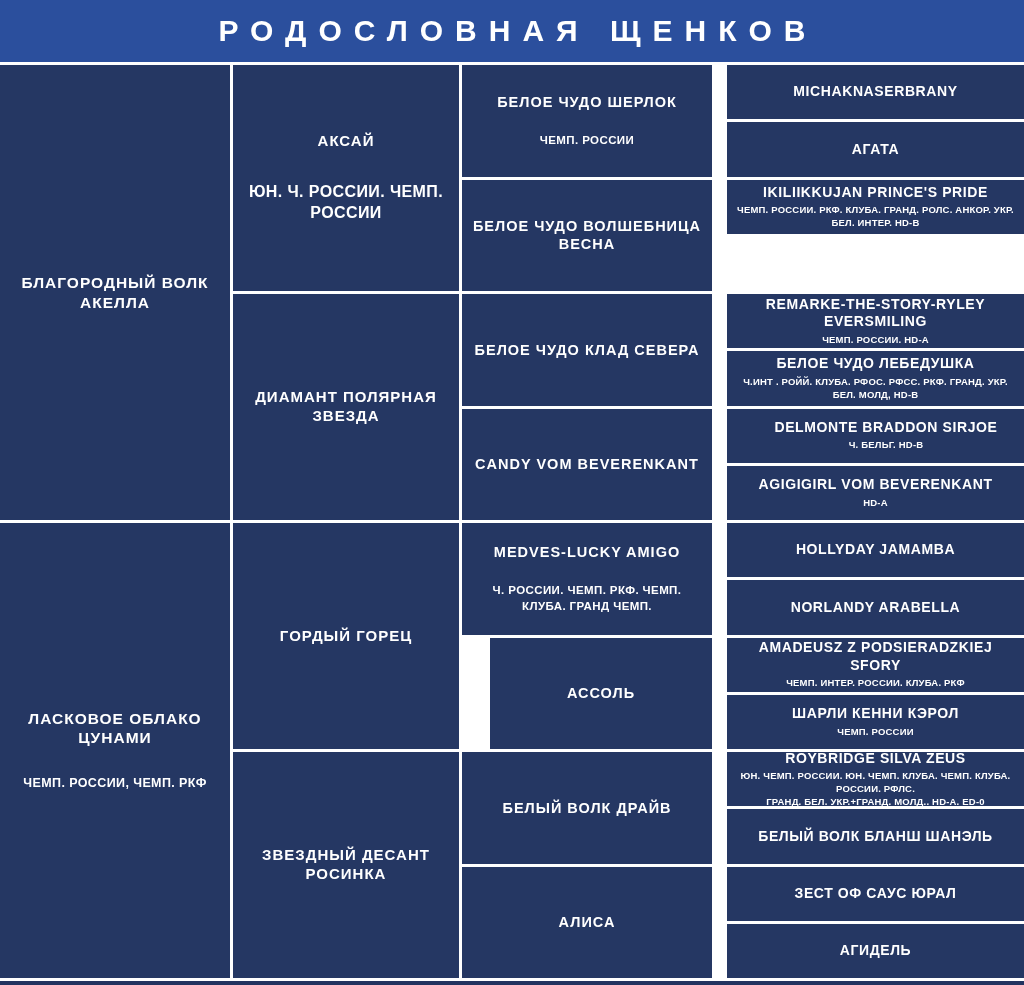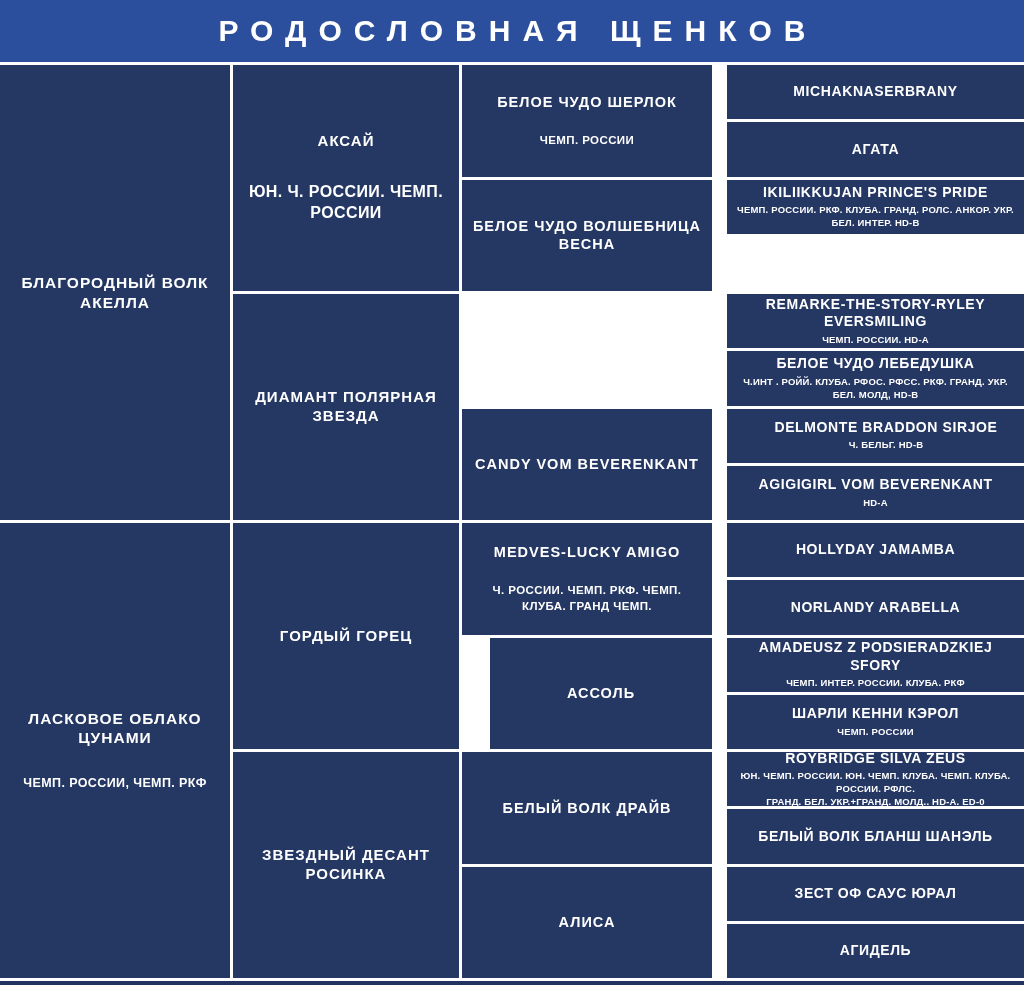--- a/index.html
+++ b/index.html
@@ -121,20 +121,24 @@
     </div>
 
     <div class="cell c3 gg0">
       <div class="name">БЕЛОЕ ЧУДО ШЕРЛОК</div>
       <div class="titles">ЧЕМП. РОССИИ</div>
     </div>
     <div class="cell c3 gg1">
       <div class="name">БЕЛОЕ ЧУДО ВОЛШЕБНИЦА ВЕСНА</div>
 
     </div>
+    <div class="cell c3 gg2">
+      <div class="name">БЕЛОЕ ЧУДО КЛАД СЕВЕРА</div>
+
+    </div>
     <div class="cell c3 gg3">
       <div class="name">CANDY VOM BEVERENKANT</div>
 
     </div>
     <div class="cell c3 gg4">
       <div class="name">MEDVES-LUCKY AMIGO</div>
       <div class="titles">Ч. РОССИИ.  ЧЕМП. РКФ. ЧЕМП.
 КЛУБА. ГРАНД ЧЕМП.</div>
     </div>
     <div class="cell c3 gg5">

